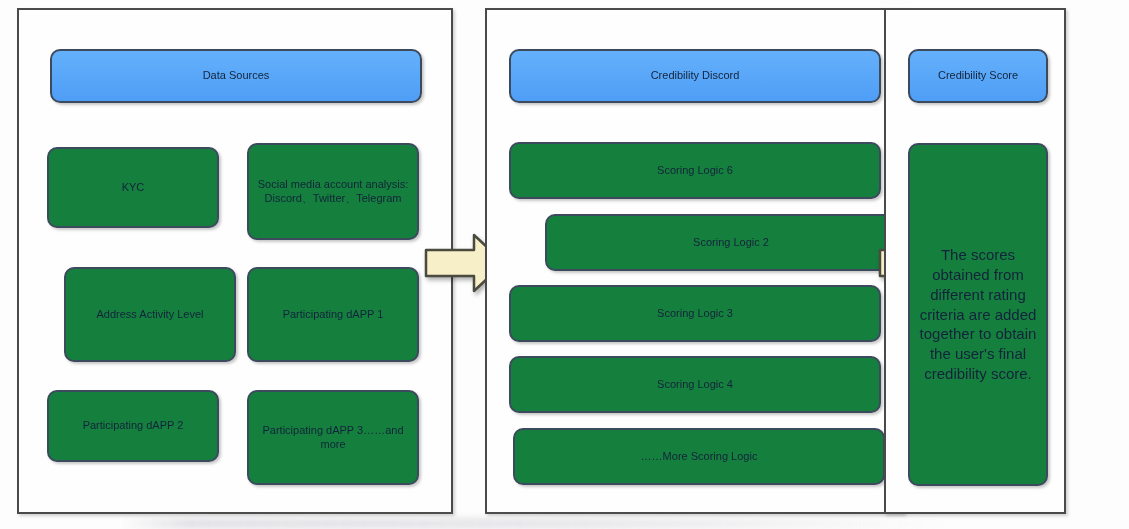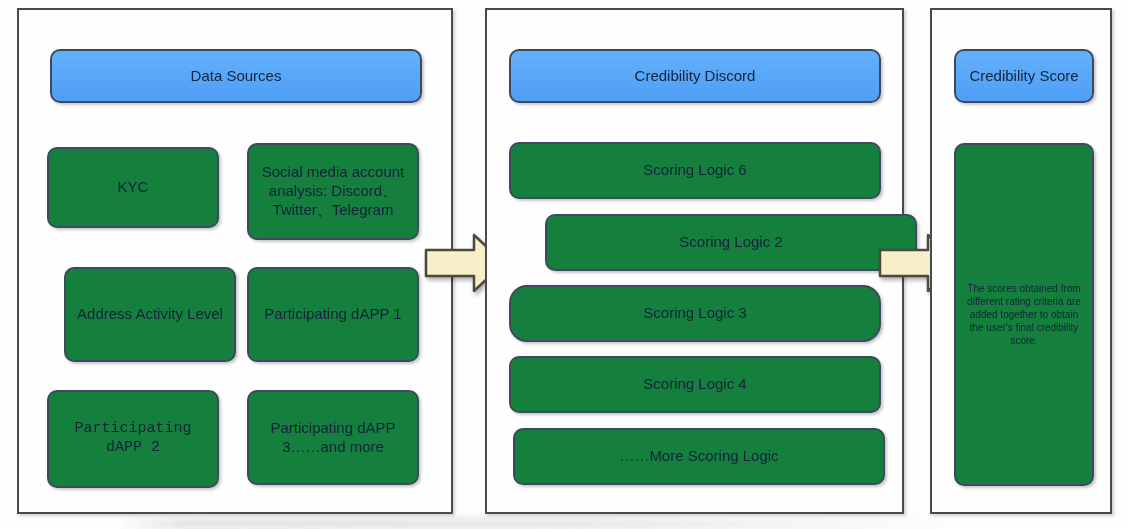--- a/index.html
+++ b/index.html
@@ -21,67 +21,67 @@
   
   .column {
     position: absolute;
     background: #fefefe;
     border: 2px solid #4a4a4a;
     box-sizing: border-box;
     box-shadow: 2px 2px 3px rgba(0,0,0,0.18);
   }
   #col-data-sources { left: 17px;  top: 8px;  width: 436px; height: 506px; }
   #col-oracle       { left: 485px; top: 8px;  width: 419px; height: 506px; }
-  #col-score        { left: 930px; top: 8px;  width: 182px; height: 506px; padding-left: 16px; }
+  #col-score        { left: 884px; top: 8px;  width: 182px; height: 506px; padding-left: 16px; }
 
   
   .node {
     position: absolute;
     box-sizing: border-box;
     border: 2px solid #3c4a5e;
     border-radius: 10px;
     display: flex;
     align-items: center;
     justify-content: center;
     text-align: center;
     color: #12233b;
-    font-size: 15px;
+    font-size: 11px;
     line-height: 1.25;
     padding: 4px 8px;
     box-shadow: 2px 2px 3px rgba(0,0,0,0.22);
   }
   .node.header {
     background: linear-gradient(to bottom, #64b0fb, #4f9ef6);
   }
   .node.sub {
     background: #15803d;
   }
 
   
   #node-data-sources  { left: 31px;  top: 39px;  width: 372px; height: 54px; }
   #node-kyc           { left: 28px;  top: 137px; width: 172px; height: 81px; }
   #node-social        { left: 228px; top: 133px; width: 172px; height: 97px; }
   #node-address       { left: 45px;  top: 257px; width: 172px; height: 95px; }
   #node-dapp1         { left: 228px; top: 257px; width: 172px; height: 95px; }
-  #node-dapp2         { left: 28px;  top: 380px; width: 172px; height: 98px; font-family: Liberation Mono, monospace; }
+  #node-dapp2         { left: 28px;  top: 380px; width: 172px; height: 72px; }
   #node-dapp3         { left: 228px; top: 380px; width: 172px; height: 95px; }
 
   
   #node-oracle   { left: 22px; top: 39px;  width: 372px; height: 54px; }
   #node-logic-1  { left: 22px; top: 132px; width: 372px; height: 57px; }
   #node-logic-2  { left: 22px; top: 204px; width: 372px; height: 57px; margin-left: 36px; }
-  #node-logic-3  { left: 22px; top: 275px; width: 372px; height: 57px; border-radius: 18px; }
+  #node-logic-3  { left: 22px; top: 275px; width: 372px; height: 57px; }
   #node-logic-4  { left: 22px; top: 346px; width: 372px; height: 57px; }
   #node-logic-5  { left: 26px; top: 418px; width: 372px; height: 57px; }
 
   
   #node-cred-score { left: 22px; top: 39px;  width: 140px; height: 54px; }
   #node-summary {
     left: 22px; top: 133px; width: 140px; height: 343px;
-    font-size: 10px;
+    font-size: 15px;
     line-height: 1.32;
   }
 
   
   .block-arrow {
     position: absolute;
     filter: drop-shadow(2px 3px 2px rgba(0,0,0,0.3));
   }
   #arrow-1 { left: 424px; top: 232px; width: 82px; height: 62px; }
   #arrow-2 { left: 878px; top: 232px; width: 82px; height: 62px; }

